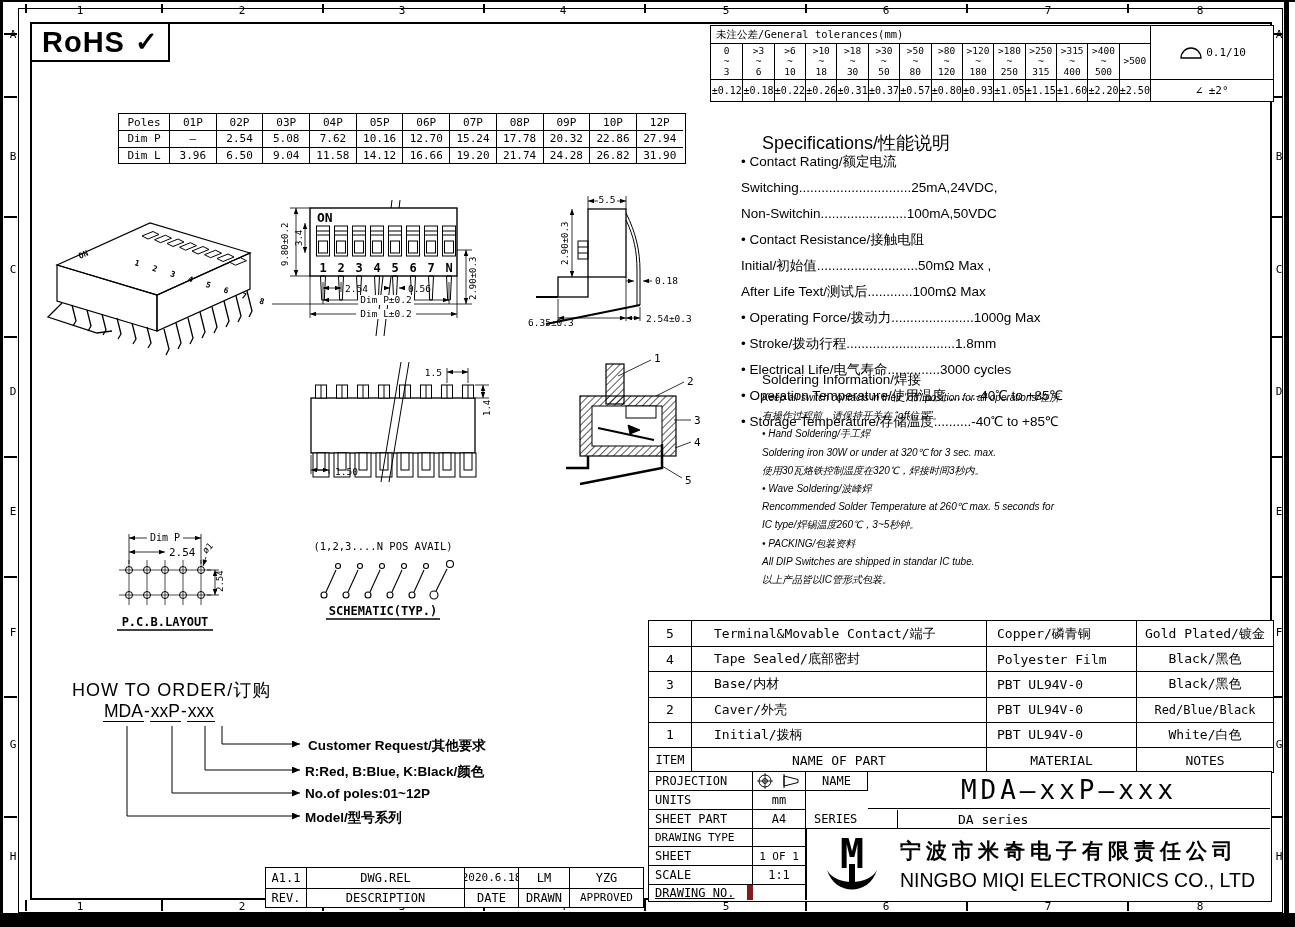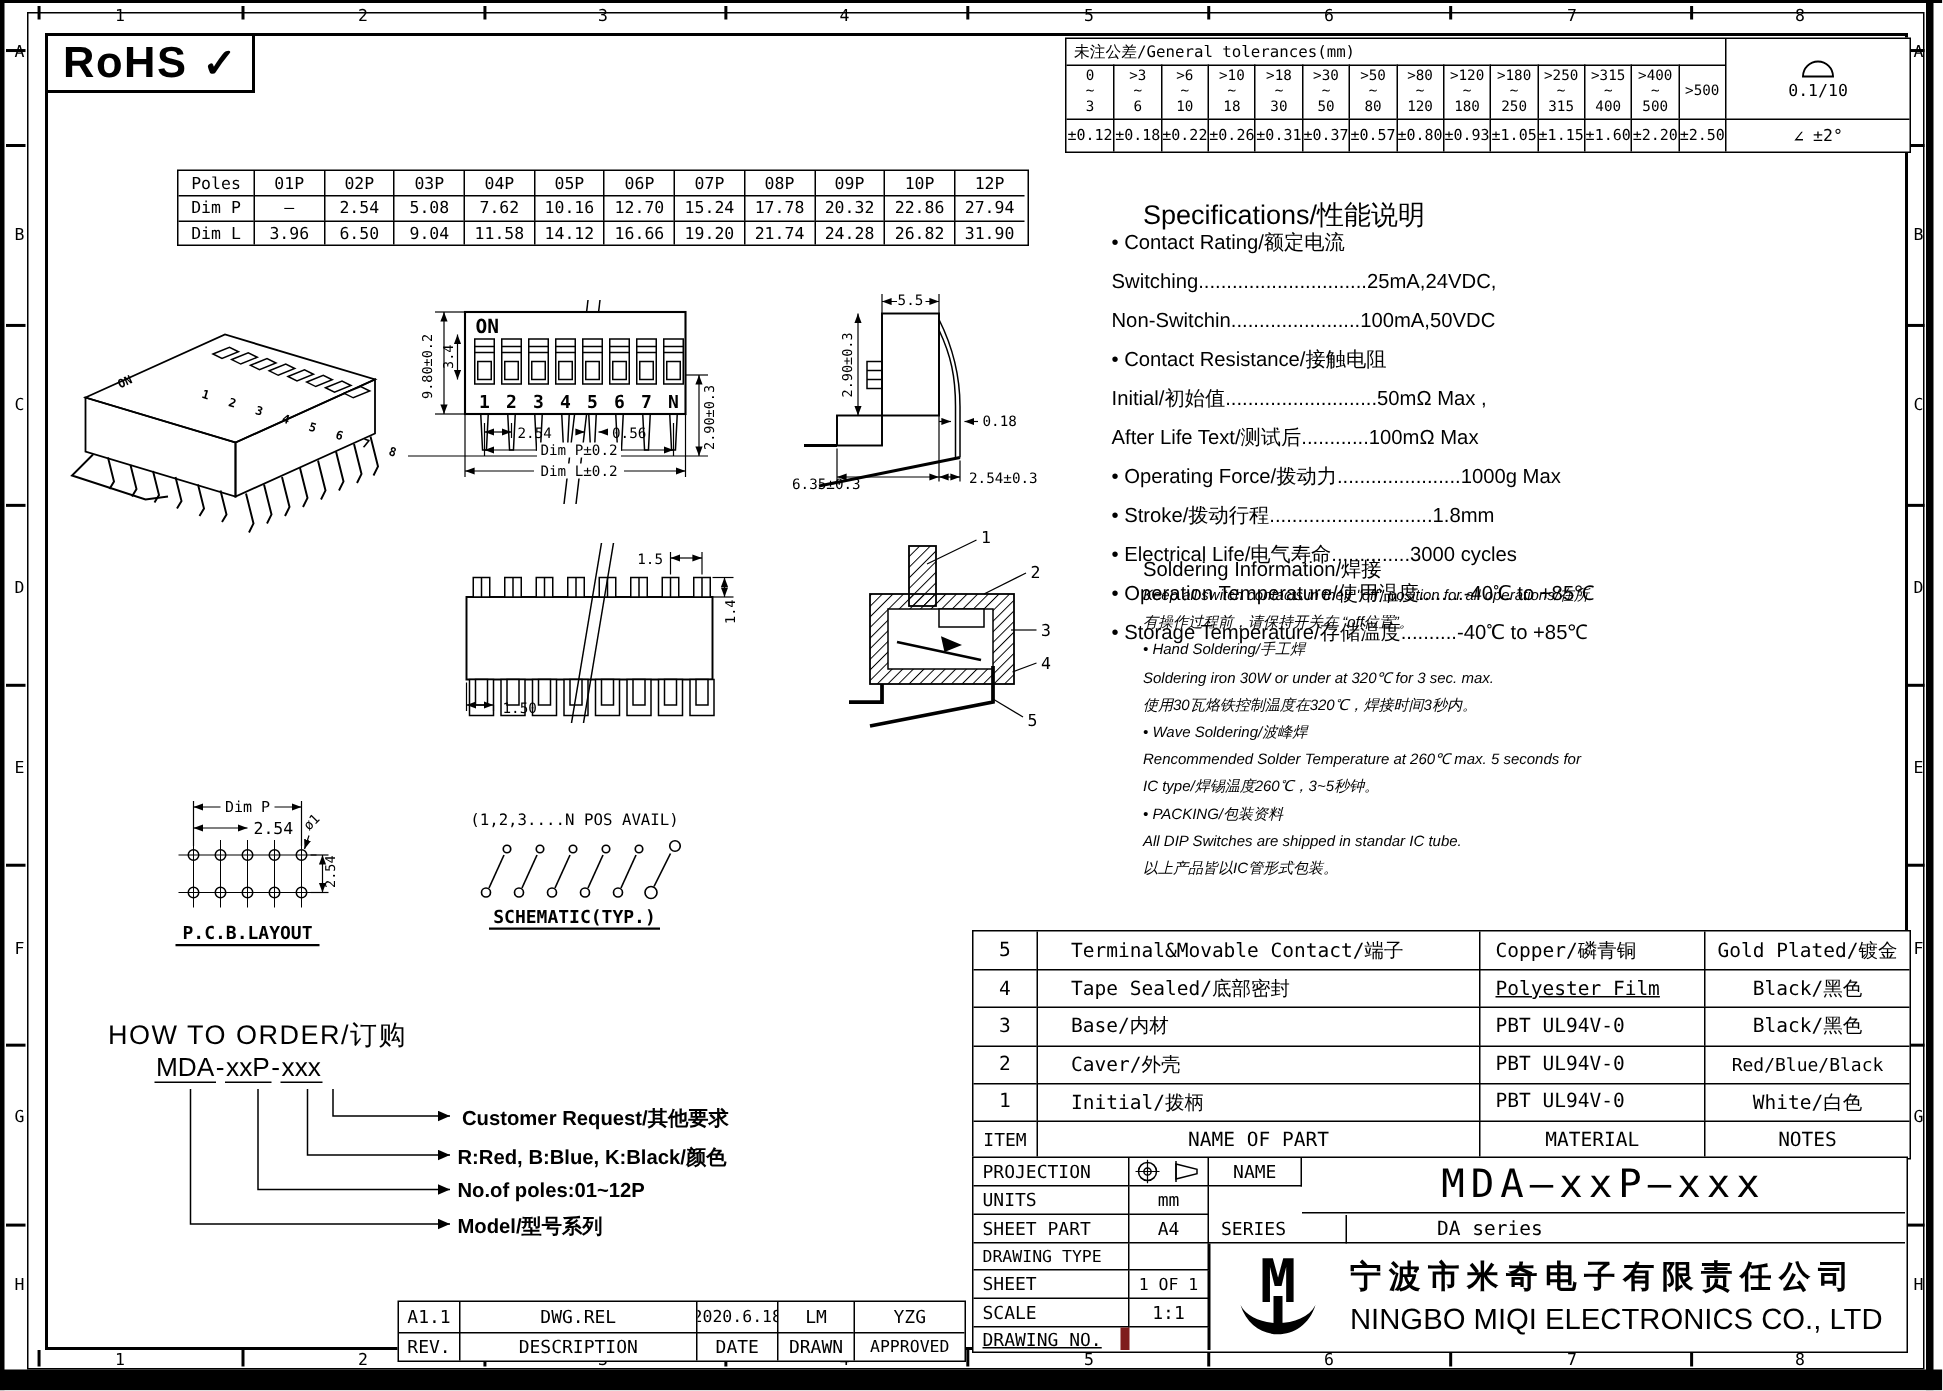--- a/index.html
+++ b/index.html
@@ -130,21 +130,21 @@
     <div class="c" style="grid-row:3">±0.31</div>
     <div class="c" style="grid-row:3">±0.37</div>
     <div class="c" style="grid-row:3">±0.57</div>
     <div class="c" style="grid-row:3">±0.80</div>
     <div class="c" style="grid-row:3">±0.93</div>
     <div class="c" style="grid-row:3">±1.05</div>
     <div class="c" style="grid-row:3">±1.15</div>
     <div class="c" style="grid-row:3">±1.60</div>
     <div class="c" style="grid-row:3">±2.20</div>
     <div class="c" style="grid-row:3">±2.50</div>
-    <div class="c nt" style="grid-column:15;grid-row:1/3;flex-direction:column;gap:2px;">
+    <div class="c nt" style="grid-column:15;grid-row:1/3;flex-direction:row;gap:2px;">
       <svg width="26" height="13" viewBox="0 0 26 13" style="position:static">
           <path d="M3,12 A10,10 0 0 1 23,12 Z" fill="none" stroke="#000" stroke-width="1.3"></path>
         </svg>
       <span style="font-size:11px">0.1/10</span>
     </div>
     <div class="c" style="grid-column:15;grid-row:3;gap:6px;">
       <span style="font-size:12px">∠</span>
       <span style="font-size:11px">±2°</span>
     </div>
   </div>
@@ -592,21 +592,21 @@
   <div class="callout" style="left:305px;top:786px;">No.of poles:01~12P</div>
   <div class="callout" style="left:305px;top:809px;">Model/型号系列</div>
 
   <div class="grid" style="left:648px;top:620px;width:624px;grid-template-columns:42px 295px 150px 1fr;grid-auto-rows:25.2px;font-size:13px;">
     <div class="c nl nt">5</div>
     <div class="c nt" style="justify-content:flex-start;padding-left:22px;">Terminal&amp;Movable Contact/端子</div>
     <div class="c nt" style="justify-content:flex-start;padding-left:10px;">Copper/磷青铜</div>
     <div class="c nt">Gold Plated/镀金</div>
     <div class="c nl">4</div>
     <div class="c" style="justify-content:flex-start;padding-left:22px;">Tape Sealed/底部密封</div>
-    <div class="c" style="justify-content:flex-start;padding-left:10px;text-decoration:underline;">Polyester Film</div>
+    <div class="c" style="justify-content:flex-start;padding-left:10px;">Polyester Film</div>
     <div class="c">Black/黑色</div>
     <div class="c nl">3</div>
     <div class="c" style="justify-content:flex-start;padding-left:22px;">Base/内材</div>
     <div class="c" style="justify-content:flex-start;padding-left:10px;">PBT  UL94V-0</div>
     <div class="c">Black/黑色</div>
     <div class="c nl">2</div>
     <div class="c" style="justify-content:flex-start;padding-left:22px;">Caver/外壳</div>
     <div class="c" style="justify-content:flex-start;padding-left:10px;">PBT  UL94V-0</div>
     <div class="c" style="font-size:12px;">Red/Blue/Black</div>
     <div class="c nl">1</div>

